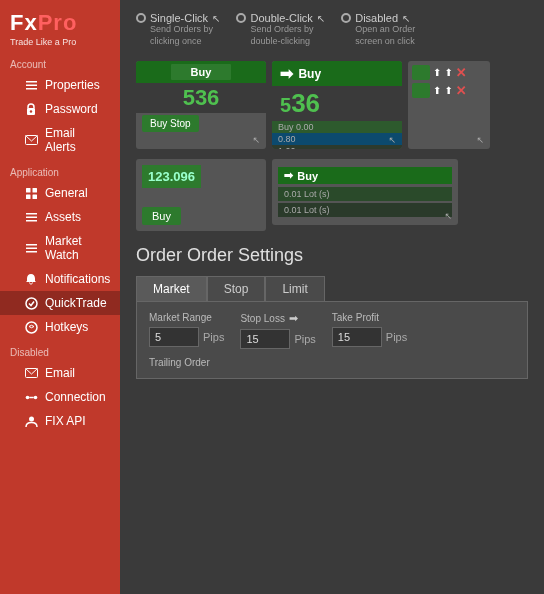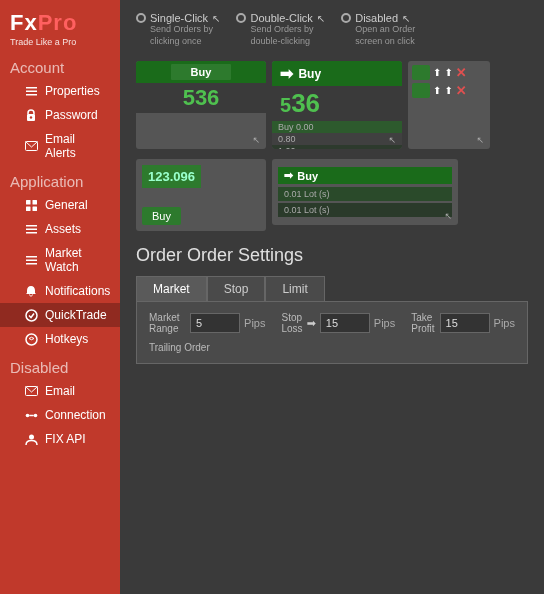--- a/index.html
+++ b/index.html
@@ -33,21 +33,21 @@
       color: white;
       letter-spacing: 1px;
     }
     .logo-tagline {
       font-size: 9px;
       color: rgba(255,255,255,0.85);
       margin-top: 1px;
     }
 
     .sidebar-section-label {
-      font-size: 15px;
+      font-size: 10px;
       color: rgba(255,255,255,0.65);
       padding: 8px 0 3px 10px;
       text-transform: none;
     }
 
     .sidebar-item {
       display: flex;
       align-items: center;
       padding: 5px 24px;
       cursor: pointer;
@@ -211,21 +211,21 @@
     }
 
     .settings-row {
       display: flex;
       gap: 16px;
       align-items: flex-start;
       margin-bottom: 8px;
     }
     .setting-group {
       display: flex;
-      flex-direction: row;
+      flex-direction: column;
       gap: 4px;
     }
     .setting-label {
       font-size: 10px;
       color: #bbb;
       display: flex;
       align-items: center;
       gap: 4px;
     }
     .arrow-label {
@@ -433,35 +433,38 @@
     </div>
   </div>
 
   <div class="preview-row">
 
     <div class="preview-panel panel-left">
       <div style="background:#1a6b1a;height:22px;display:flex;align-items:center;justify-content:center;">
         <div style="background:#2d7a2d;color:white;font-size:11px;font-weight:bold;padding:2px 20px;border-radius:1px;">Buy</div>
       </div>
       <div style="background:#3a3a3a;color:#4fc04f;font-size:22px;font-weight:bold;padding:2px 8px;text-align:center;">536</div>
+      <div style="padding:3px 6px;">
+        <span style="background:#2d7a2d;color:white;font-size:10px;padding:3px 8px;border-radius:2px;cursor:pointer;">Buy Stop</span>
+      </div>
       <div style="position:absolute;bottom:4px;right:6px;color:#aaa;font-size:9px;">↖</div>
     </div>
 
     <div class="preview-panel panel-middle">
       <div style="background:#1a6b1a;color:white;font-size:12px;font-weight:bold;padding:3px 8px;display:flex;align-items:center;gap:5px;">
         <span style="font-size:16px;">➡</span>
         <span>Buy</span>
       </div>
       <div style="background:#3a3a3a;color:#4fc04f;font-size:20px;font-weight:bold;padding:2px 8px;">
         <span>5</span><span style="font-size:26px;">36</span>
       </div>
       <div style="background:#2d5a2d;display:flex;justify-content:space-between;padding:1px 6px;">
         <span style="color:#aaa;font-size:9px;">Buy 0.00</span>
       </div>
-      <div style="background:#404040;display:flex;justify-content:space-between;padding:1px 6px;">
+      <div style="background:#0c4a6e;display:flex;justify-content:space-between;padding:1px 6px;">
         <span style="color:#aaa;font-size:9px;">0.80</span>
       </div>
       <div style="background:#2d3a2d;display:flex;justify-content:space-between;padding:1px 6px;">
         <span style="color:#aaa;font-size:9px;">1.00</span>
       </div>
       <div style="position:absolute;bottom:4px;right:6px;color:#aaa;font-size:9px;">↖</div>
     </div>
 
     <div class="preview-panel panel-right">
       <div class="panel-right-inner">

